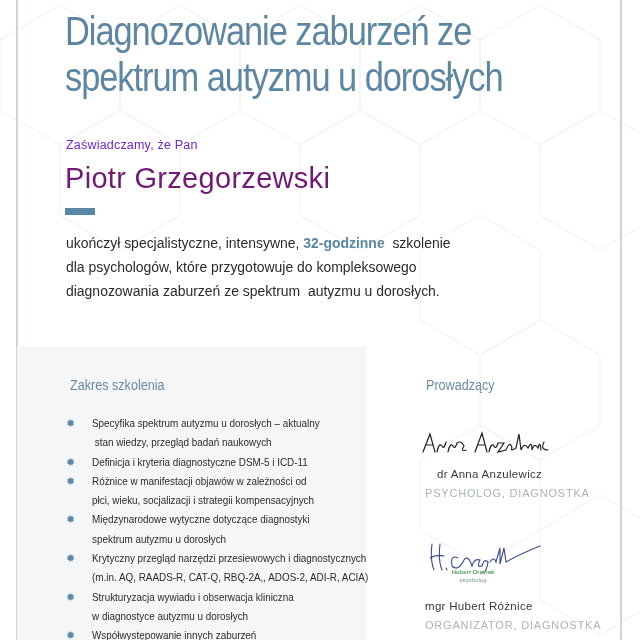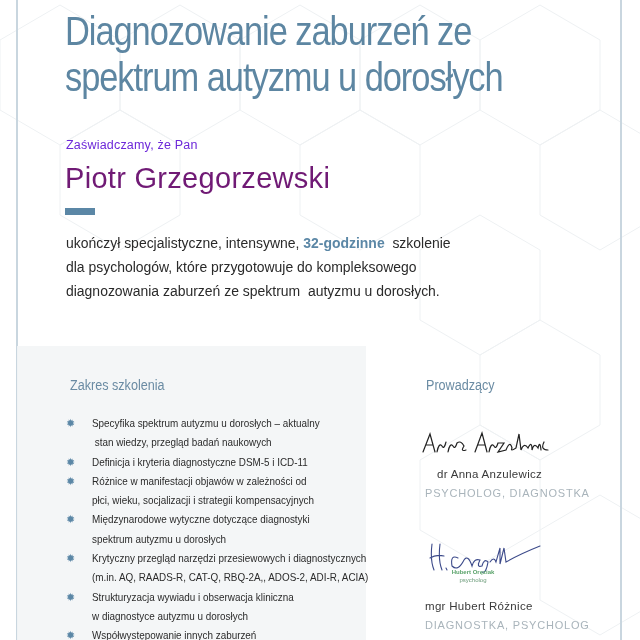--- a/index.html
+++ b/index.html
@@ -178,13 +178,13 @@
 
 <svg class="sig2" viewBox="0 0 120 40">
   <path d="M8 4 Q6 20 10 30 M16 4 Q14 20 18 30 M6 18 Q12 14 20 16 M22 28 L23 30
            M34 18 Q26 14 28 26 Q34 32 40 20 Q44 14 48 26 Q50 18 56 20 Q52 28 58 26 Q60 18 64 22 Q62 34 58 32 M66 22 Q70 16 72 22 L76 8 L76 24 L80 8 L82 22 Q96 14 116 6" fill="none" stroke="#3c4a8a" stroke-width="1.1" stroke-linecap="round"></path>
 </svg>
 <div class="stamp">
   <div>Hubert Oręziak</div>
   <div class="sub">psycholog</div>
 </div>
 <div class="leader-name" style="left:425px; top:600px;">mgr Hubert Różnice</div>
-<div class="leader-role" style="left:425px; top:619px;">DIAGNOSTKA, PSYCHOLOG</div>
+<div class="leader-role" style="left:425px; top:619px;">ORGANIZATOR, DIAGNOSTKA</div>
 
 </body></html>

